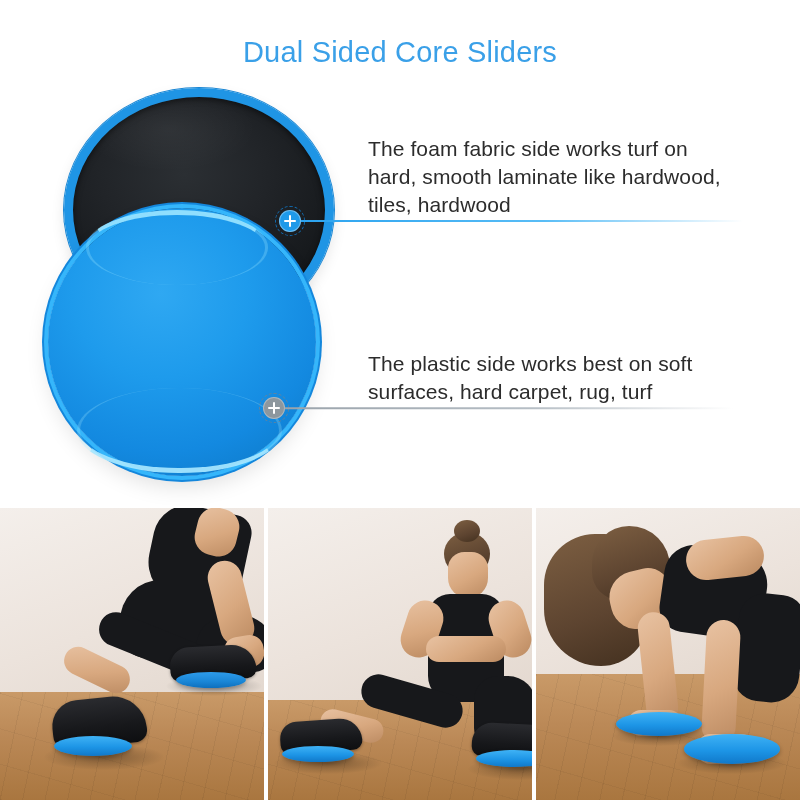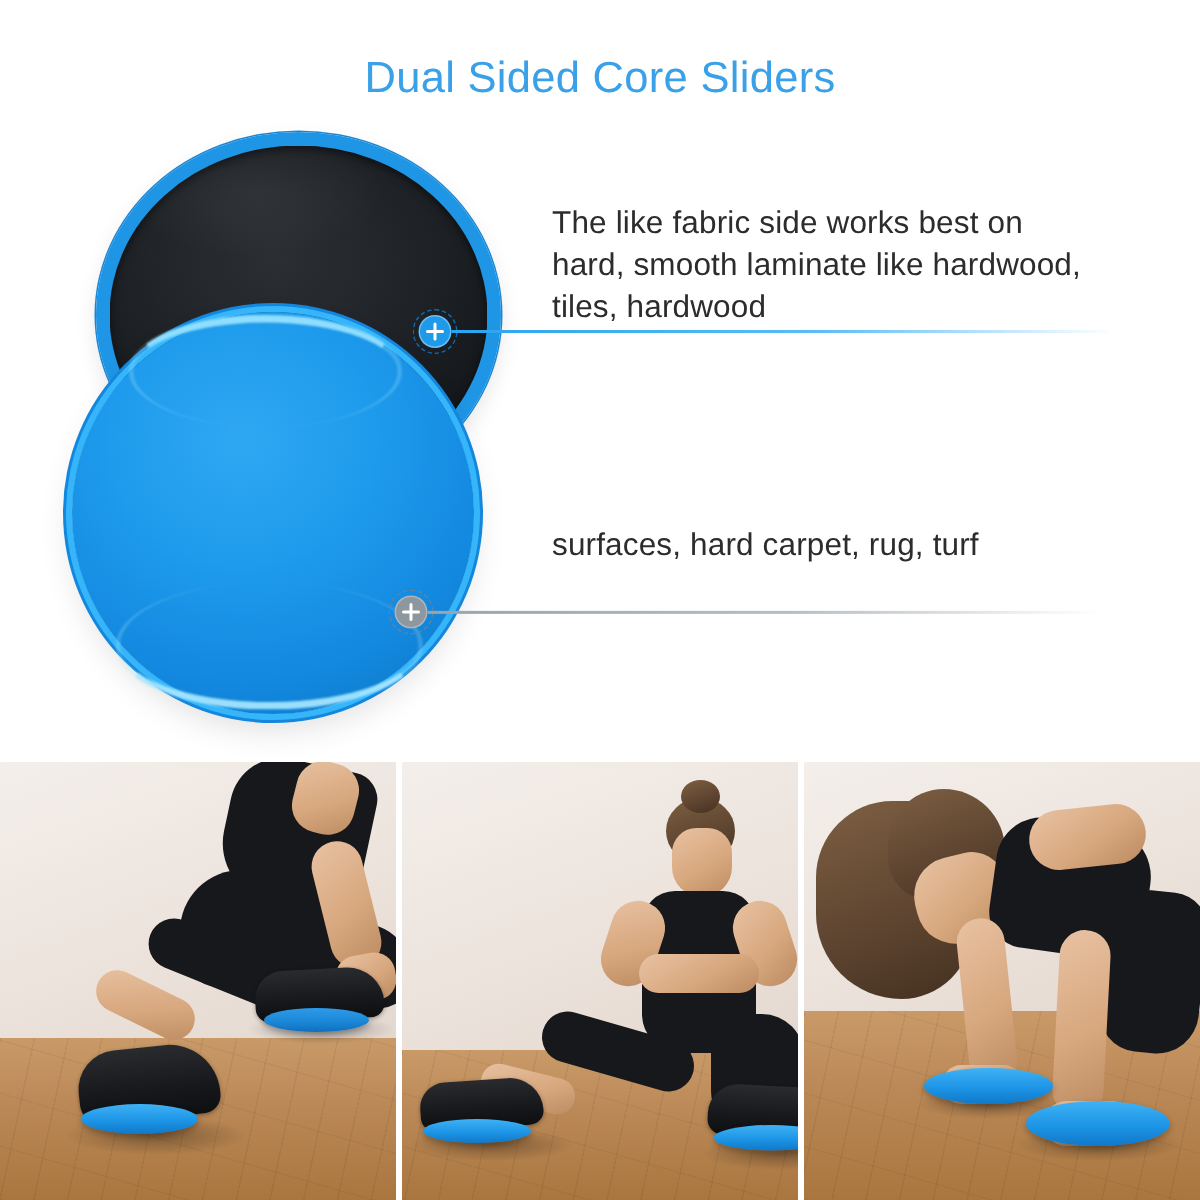--- a/index.html
+++ b/index.html
@@ -285,34 +285,35 @@
 
   <div class="callout" style="top:221px;">
     <div class="hotspot" style="left:290px; top:0;">
       <span class="ring"></span>
       <span class="core"></span>
     </div>
     <div class="leader blue" style="left:301px; top:0; width:442px;"></div>
   </div>
 
   <div class="callout-text" style="left:368px; top:135px; width:420px;">
-    <span class="line">The like fabric side works best on</span>
+    <span class="line">The foam fabric side works turf on</span>
     <span class="line">hard, smooth laminate like hardwood,</span>
     <span class="line">tiles, hardwood</span>
   </div>
 
   <div class="callout" style="top:408px;">
     <div class="hotspot grey" style="left:274px; top:0;">
       <span class="ring"></span>
       <span class="core"></span>
     </div>
     <div class="leader grey" style="left:285px; top:0; width:448px;"></div>
   </div>
 
   <div class="callout-text" style="left:368px; top:350px; width:420px;">
+    <span class="line">The plastic side works best on soft</span>
     <span class="line">surfaces, hard carpet, rug, turf</span>
   </div>
 
   <div class="photo-strip">
 
     <div class="photo">
       <div class="wall" style="height:190px;"></div>
       <div class="baseboard" style="top:186px;"></div>
       <div class="floor" style="height:108px;"></div>
 

